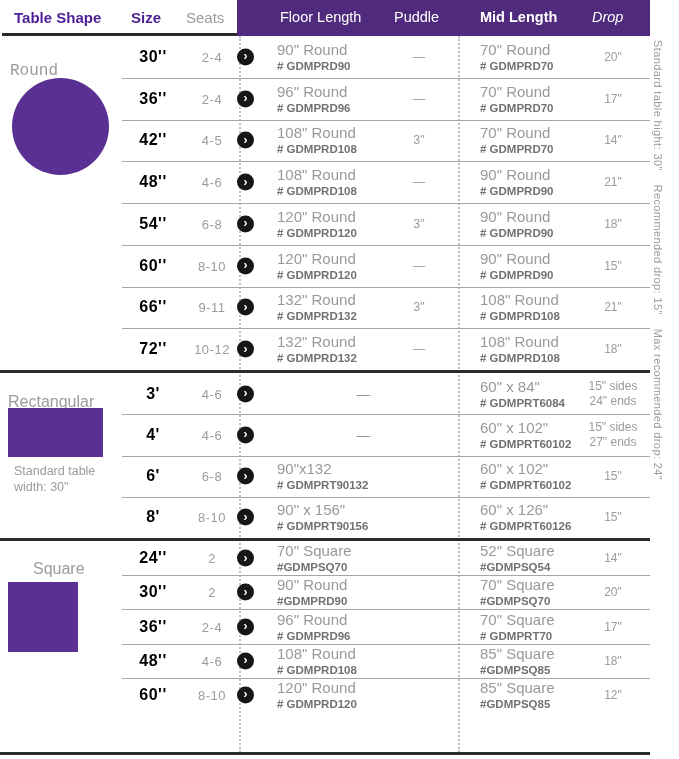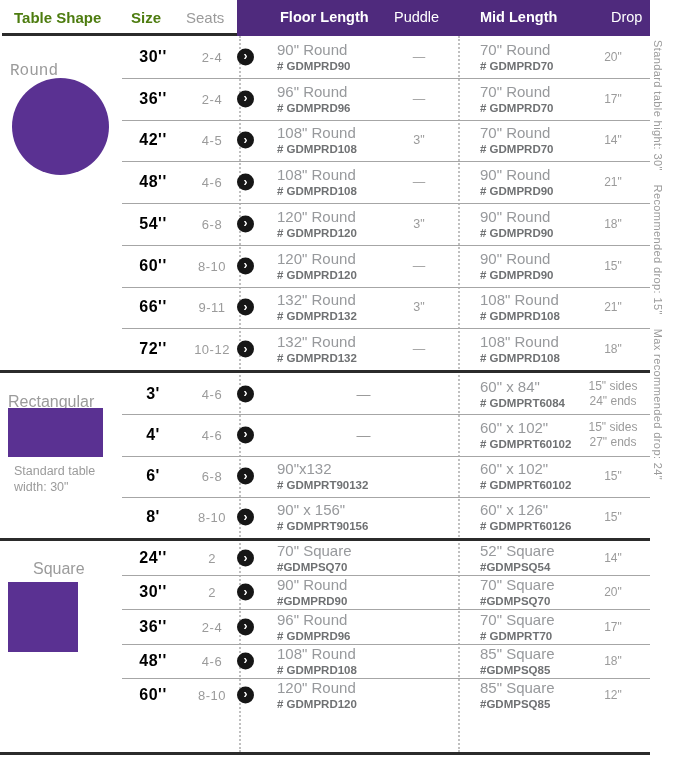--- a/index.html
+++ b/index.html
@@ -1,30 +1,30 @@
 <!DOCTYPE html>
 <html><head>
 <meta charset="utf-8">
 <style>
   html,body{margin:0;padding:0;background:#fff;}
   .canvas{position:relative;width:679px;height:759px;background:#fff;overflow:hidden;
           font-family:"Liberation Sans",sans-serif;}
 
   
-  .lh{position:absolute;top:9px;font-size:15px;color:#4d7c0f;}
+  .lh{position:absolute;top:9px;font-size:15px;color:#4c1d95;}
   .lh-ts{left:14px;font-weight:700;}
   .lh-size{left:131px;font-weight:700;}
   .lh-seats{left:186px;color:#9b9b9b;font-weight:400;}
   .h-underline{position:absolute;left:2px;top:33px;width:235px;height:3px;background:#2b2b2b;}
   .h-band{position:absolute;left:237px;top:0;width:413px;height:36px;background:#4f2a7d;}
   .bh{position:absolute;top:9px;color:#fff;font-size:14.5px;}
-  .bh-floor{left:43px;font-weight:700;}
+  .bh-floor{left:43px;font-weight:400;}
   .bh-puddle{left:157px;}
   .bh-mid{left:243px;font-weight:700;text-align:center;}
-  .bh-drop{left:374px;}
+  .bh-drop{left:355px;font-style:italic;}
 
   
   .dotline{position:absolute;top:36px;height:716px;width:0;border-left:2px dotted #c0c0c0;}
   .dot1{left:239px;}
   .dot2{left:458px;}
   .divider{position:absolute;left:0;width:650px;height:3px;background:#2b2b2b;}
 
   
   .section{position:absolute;left:0;width:650px;}
   .sec-round{top:36px;height:334px;}

